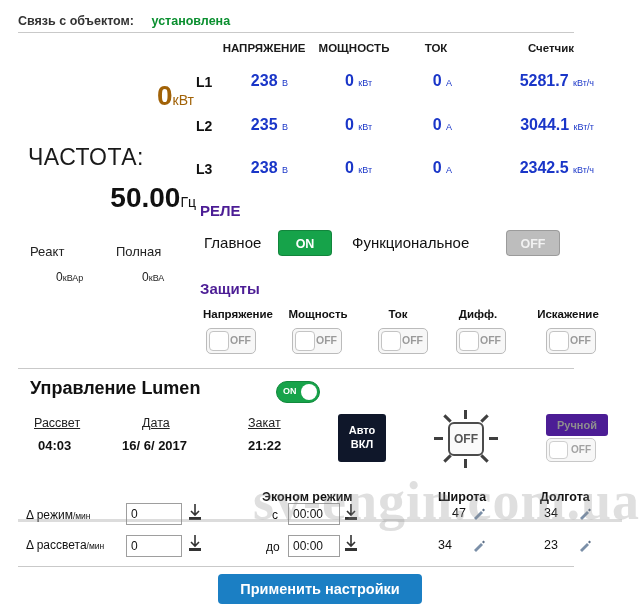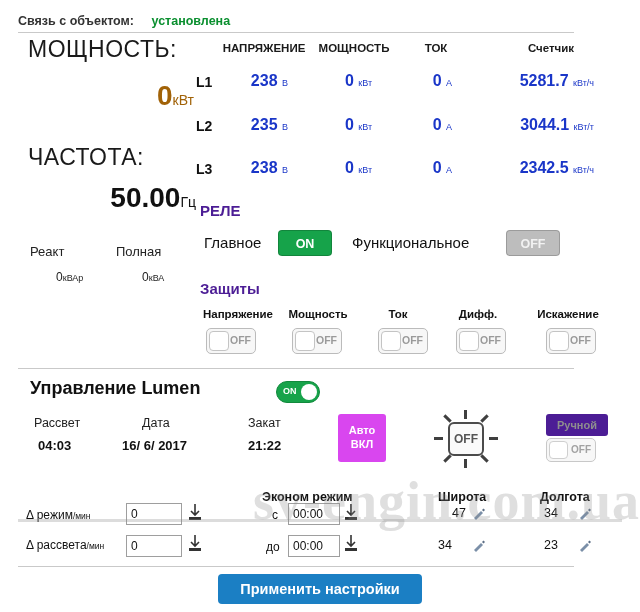--- a/index.html
+++ b/index.html
@@ -143,26 +143,26 @@
     border-radius:11px; background:#17a34a; border:1px solid #128a3d;
   }
   .lumen-sw .k {
     position:absolute; right:2px; top:2px; width:16px; height:16px;
     border-radius:50%; background:#fff;
   }
   .lumen-sw .t {
     position:absolute; left:6px; top:4px; font-size:9px; color:#fff; font-weight:bold;
   }
 
-  .kv-h { position:absolute; font-size:12.5px; color:#222; }
+  .kv-h { position:absolute; font-size:12.5px; color:#222;text-decoration:underline; }
   .kv-v { position:absolute; font-size:13px; font-weight:bold; color:#111; }
 
   .auto-btn {
     position:absolute; left:338px; top:414px; width:48px; height:48px;
-    background:#d946ef; border-radius:3px; color:#fff;
+    background:#0f172a; border-radius:3px; color:#fff;
     font-size:11px; font-weight:bold; text-align:center; padding-top:9px; line-height:14px;
   }
   .man-btn {
     position:absolute; left:546px; top:414px; width:62px; height:22px;
     background:#4c1d95; border-radius:3px; color:#8e8e8e;
     font-size:11px; font-weight:bold; text-align:center; line-height:22px;
   }
   .man-tog {
     position:absolute; left:546px; top:438px; width:50px; height:24px;
     border:1px solid #c8c8c8; border-radius:5px; background:#f7f7f7;
@@ -207,21 +207,20 @@
 <body>
 
 <div class="wrap">
 
   <div class="linkrow">
     <span>Связь с объектом:</span>
     <span class="ok">установлена</span>
   </div>
   <div class="hr" style="top:32px;"></div>
 
-  <div class="power-label">МОЩНОСТЬ:</div>
   <div class="power-value">
     <span>0</span><span class="u">кВт</span>
   </div>
 
   <div class="freq-label">ЧАСТОТА:</div>
   <div class="freq-value">
     <span>50.00</span><span class="u">Гц</span>
   </div>
 
   <div class="react-head a">Реакт</div>

